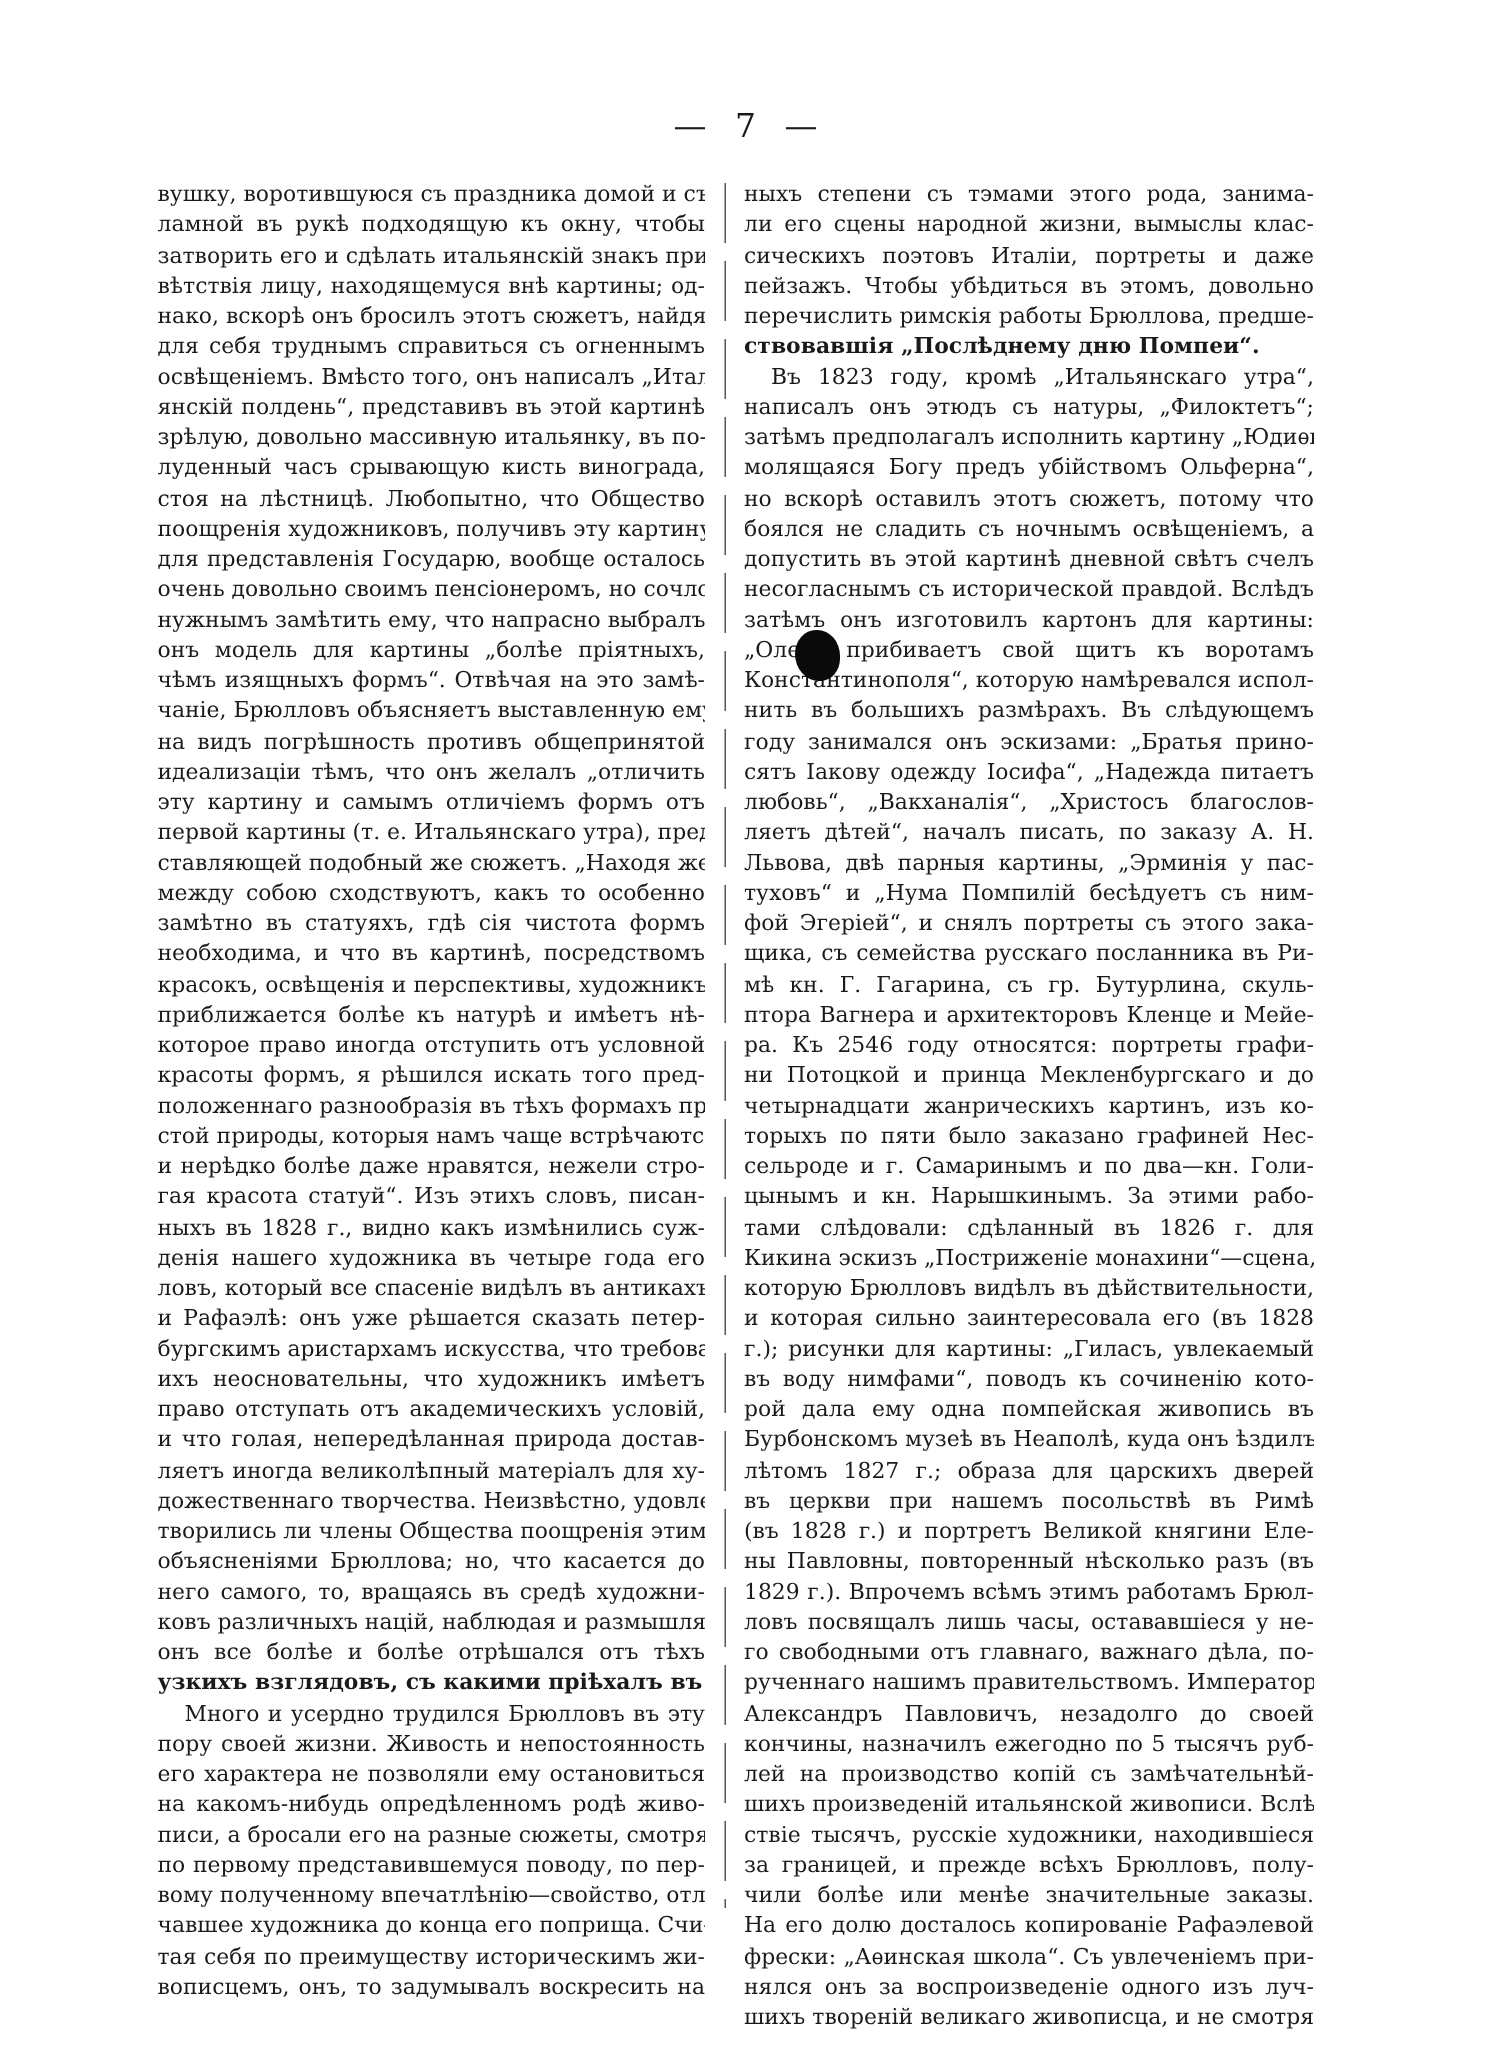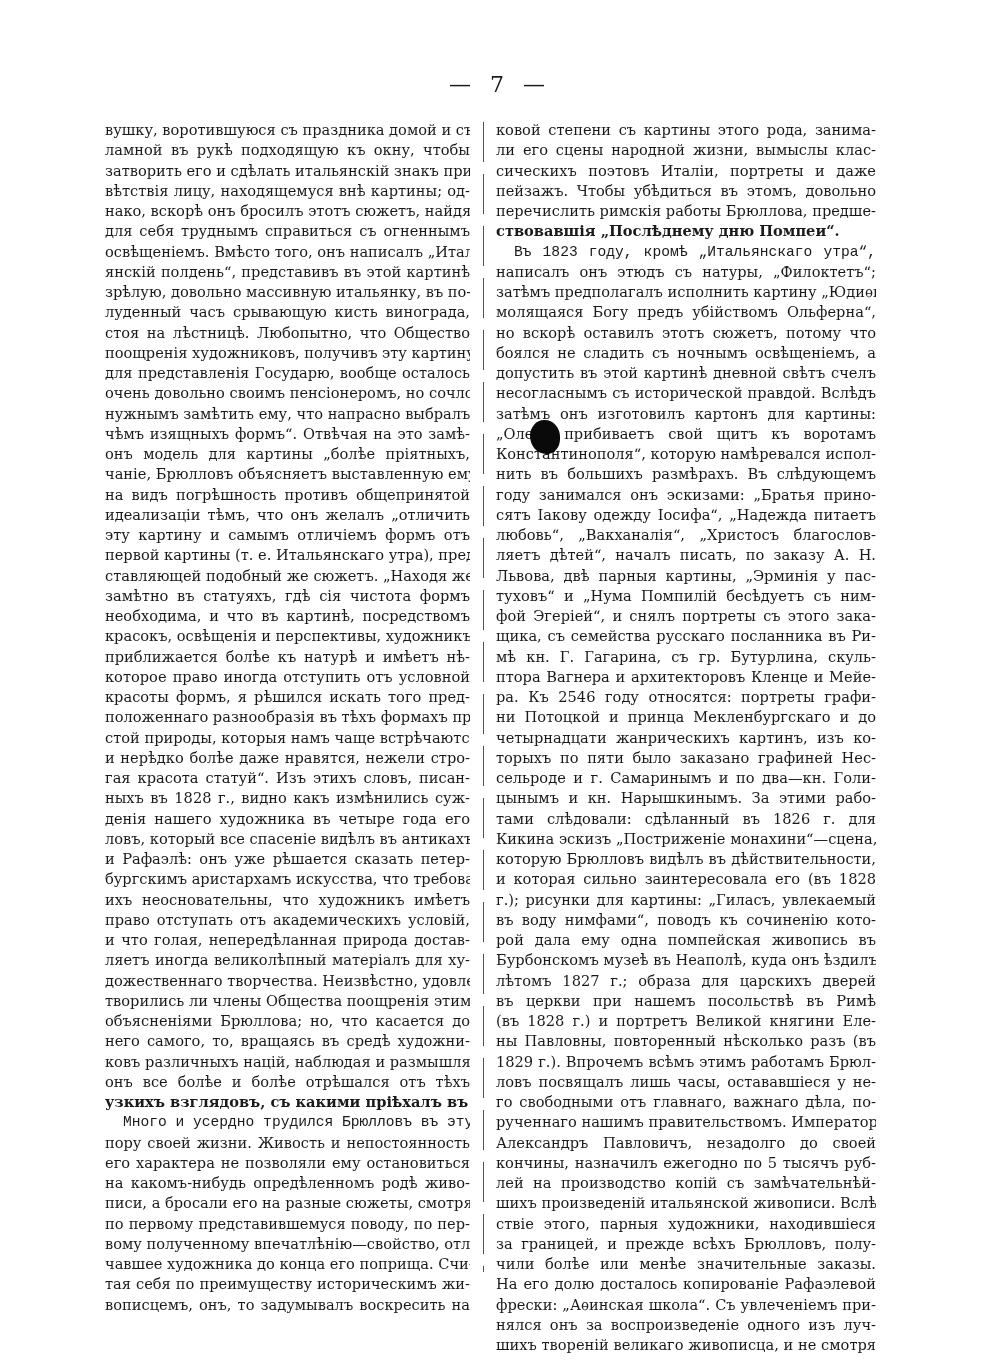--- a/index.html
+++ b/index.html
@@ -6,21 +6,21 @@
   body { width: 1000px; height: 1366px; position: relative; overflow: hidden;
          font-family: "DejaVu Serif", "Liberation Serif", serif; color: #1a1a1a; }
   .page-number { position: absolute; top: 72px; left: 0; width: 1000px; text-align: center;
          font-size: 22px; letter-spacing: 6px; }
   .column { position: absolute; top: 120px; font-size: 14.6px; line-height: 20.25px;
          text-align: justify; }
   .col-left { left: 105px; width: 365px; }
   .col-right { left: 496px; width: 380px; }
   .line { display: block; white-space: nowrap; text-align-last: justify; height: 20.25px; overflow: hidden; }
   .line.last { text-align-last: left; font-weight: bold; }
-  .line.indent { padding-left: 18px; font-family: Liberation Mono, monospace; }
+  .line.indent { padding-left: 18px; }
   .divider { position: absolute; left: 483px; top: 122px; width: 1px; height: 1150px;
          background: repeating-linear-gradient(to bottom, #555 0 40px, transparent 40px 52px); }
   .ink-blot { position: absolute; left: 530px; top: 420px; width: 30px; height: 34px;
          background: #0a0a0a; border-radius: 48% 52% 45% 55%; }
 </style>
 </head>
 <body>
 
 <div class="page-number">— 7 —</div>
 
@@ -35,28 +35,29 @@
     <span class="line">для себя труднымъ справиться съ огненнымъ</span>
     <span class="line">освѣщеніемъ. Вмѣсто того, онъ написалъ „Италь-</span>
     <span class="line">янскій полдень“, представивъ въ этой картинѣ</span>
     <span class="line">зрѣлую, довольно массивную итальянку, въ по-</span>
     <span class="line">луденный часъ срывающую кисть винограда,</span>
     <span class="line">стоя на лѣстницѣ. Любопытно, что Общество</span>
     <span class="line">поощренія художниковъ, получивъ эту картину</span>
     <span class="line">для представленія Государю, вообще осталось</span>
     <span class="line">очень довольно своимъ пенсіонеромъ, но сочло</span>
     <span class="line">нужнымъ замѣтить ему, что напрасно выбралъ</span>
+    <span class="line">онъ модель для картины „болѣе пріятныхъ,</span>
     <span class="line">чѣмъ изящныхъ формъ“. Отвѣчая на это замѣ-</span>
-    <span class="line">онъ модель для картины „болѣе пріятныхъ,</span>
     <span class="line">чаніе, Брюлловъ объясняетъ выставленную ему</span>
     <span class="line">на видъ погрѣшность противъ общепринятой</span>
     <span class="line">идеализаціи тѣмъ, что онъ желалъ „отличить</span>
     <span class="line">эту картину и самымъ отличіемъ формъ отъ</span>
     <span class="line">первой картины (т. е. Итальянскаго утра), пред-</span>
     <span class="line">ставляющей подобный же сюжетъ. „Находя же,</span>
+    <span class="line">между собою сходствуютъ, какъ то особенно</span>
     <span class="line">замѣтно въ статуяхъ, гдѣ сія чистота формъ</span>
     <span class="line">необходима, и что въ картинѣ, посредствомъ</span>
     <span class="line">красокъ, освѣщенія и перспективы, художникъ</span>
     <span class="line">приближается болѣе къ натурѣ и имѣетъ нѣ-</span>
     <span class="line">которое право иногда отступить отъ условной</span>
     <span class="line">красоты формъ, я рѣшился искать того пред-</span>
     <span class="line">положеннаго разнообразія въ тѣхъ формахъ про-</span>
     <span class="line">стой природы, которыя намъ чаще встрѣчаются</span>
     <span class="line">и нерѣдко болѣе даже нравятся, нежели стро-</span>
     <span class="line">гая красота статуй“. Изъ этихъ словъ, писан-</span>
@@ -81,21 +82,21 @@
     <span class="line">его характера не позволяли ему остановиться</span>
     <span class="line">на какомъ-нибудь опредѣленномъ родѣ живо-</span>
     <span class="line">писи, а бросали его на разные сюжеты, смотря</span>
     <span class="line">по первому представившемуся поводу, по пер-</span>
     <span class="line">вому полученному впечатлѣнію—свойство, отли-</span>
     <span class="line">чавшее художника до конца его поприща. Счи-</span>
     <span class="line">тая себя по преимуществу историческимъ жи-</span>
     <span class="line">вописцемъ, онъ, то задумывалъ воскресить на</span>
   </div>
 <div class="column col-right" id="col-right">
-    <span class="line">ковой степени съ картины этого рода, занима-</span>
+    <span class="line">ныхъ степени съ тэмами этого рода, занима-</span>
     <span class="line">ли его сцены народной жизни, вымыслы клас-</span>
     <span class="line">сическихъ поэтовъ Италіи, портреты и даже</span>
     <span class="line">пейзажъ. Чтобы убѣдиться въ этомъ, довольно</span>
     <span class="line">перечислить римскія работы Брюллова, предше-</span>
     <span class="line last">ствовавшія „Послѣднему дню Помпеи“.</span>
     <span class="line indent">Въ 1823 году, кромѣ „Итальянскаго утра“,</span>
     <span class="line">написалъ онъ этюдъ съ натуры, „Филоктетъ“;</span>
     <span class="line">затѣмъ предполагалъ исполнить картину „Юдиѳь,</span>
     <span class="line">молящаяся Богу предъ убійствомъ Ольферна“,</span>
     <span class="line">но вскорѣ оставилъ этотъ сюжетъ, потому что</span>
@@ -135,21 +136,21 @@
     <span class="line">(въ 1828 г.) и портретъ Великой княгини Еле-</span>
     <span class="line">ны Павловны, повторенный нѣсколько разъ (въ</span>
     <span class="line">1829 г.). Впрочемъ всѣмъ этимъ работамъ Брюл-</span>
     <span class="line">ловъ посвящалъ лишь часы, остававшіеся у не-</span>
     <span class="line">го свободными отъ главнаго, важнаго дѣла, по-</span>
     <span class="line">рученнаго нашимъ правительствомъ. Императоръ</span>
     <span class="line">Александръ Павловичъ, незадолго до своей</span>
     <span class="line">кончины, назначилъ ежегодно по 5 тысячъ руб-</span>
     <span class="line">лей на производство копій съ замѣчательнѣй-</span>
     <span class="line">шихъ произведеній итальянской живописи. Вслѣд-</span>
-    <span class="line">ствіе этого, парныя художники, находившіеся</span>
+    <span class="line">ствіе тысячъ, русскіе художники, находившіеся</span>
     <span class="line">за границей, и прежде всѣхъ Брюлловъ, полу-</span>
     <span class="line">чили болѣе или менѣе значительные заказы.</span>
     <span class="line">На его долю досталось копированіе Рафаэлевой</span>
     <span class="line">фрески: „Аѳинская школа“. Съ увлеченіемъ при-</span>
     <span class="line">нялся онъ за воспроизведеніе одного изъ луч-</span>
     <span class="line">шихъ твореній великаго живописца, и не смотря</span>
   </div>
 
 <div class="ink-blot"></div>
 

